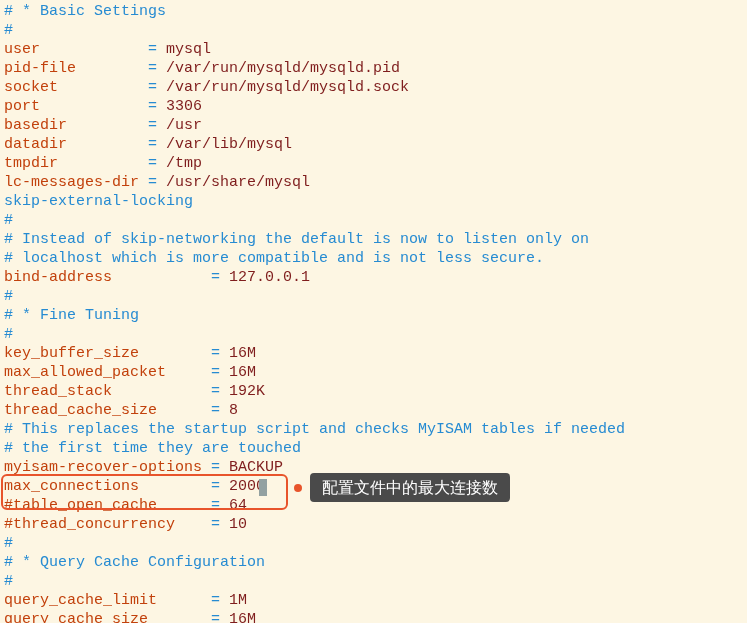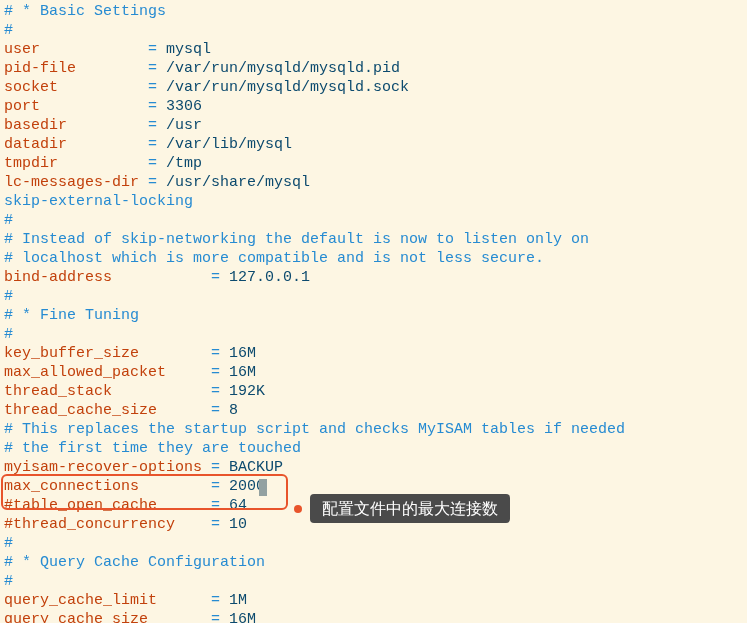--- a/index.html
+++ b/index.html
@@ -16,21 +16,21 @@
     position: relative;
   }
   .editor {
     padding: 2px 4px;
     white-space: pre;
   }
   .line { display: block; }
   .comment { color: #268bd2; }
   .keyline .key { color: #c2410c; }
   .keyline .eq { color: #268bd2; }
-  .keyline .val { color: #0c4a6e; }
+  .keyline .val { color: #7f1d1d; }
 
   .highlight-box {
     position: absolute;
     border: 2px solid #e8542b;
     border-radius: 6px;
     pointer-events: none;
     box-sizing: border-box;
   }
   .cursor {
     position: absolute;
@@ -62,16 +62,16 @@
     white-space: nowrap;
   }
 </style>
 </head>
 <body>
 
 <div class="editor" id="editor"><span class="line"><span class="comment"># * Basic Settings</span></span><span class="line"><span class="comment">#</span></span><span class="line keyline"><span class="key">user            </span><span class="eq">= </span><span class="val">mysql</span></span><span class="line keyline"><span class="key">pid-file        </span><span class="eq">= </span><span class="val">/var/run/mysqld/mysqld.pid</span></span><span class="line keyline"><span class="key">socket          </span><span class="eq">= </span><span class="val">/var/run/mysqld/mysqld.sock</span></span><span class="line keyline"><span class="key">port            </span><span class="eq">= </span><span class="val">3306</span></span><span class="line keyline"><span class="key">basedir         </span><span class="eq">= </span><span class="val">/usr</span></span><span class="line keyline"><span class="key">datadir         </span><span class="eq">= </span><span class="val">/var/lib/mysql</span></span><span class="line keyline"><span class="key">tmpdir          </span><span class="eq">= </span><span class="val">/tmp</span></span><span class="line keyline"><span class="key">lc-messages-dir </span><span class="eq">= </span><span class="val">/usr/share/mysql</span></span><span class="line"><span class="key">skip-external-locking</span></span><span class="line"><span class="comment">#</span></span><span class="line"><span class="comment"># Instead of skip-networking the default is now to listen only on</span></span><span class="line"><span class="comment"># localhost which is more compatible and is not less secure.</span></span><span class="line keyline"><span class="key">bind-address           </span><span class="eq">= </span><span class="val">127.0.0.1</span></span><span class="line"><span class="comment">#</span></span><span class="line"><span class="comment"># * Fine Tuning</span></span><span class="line"><span class="comment">#</span></span><span class="line keyline"><span class="key">key_buffer_size        </span><span class="eq">= </span><span class="val">16M</span></span><span class="line keyline"><span class="key">max_allowed_packet     </span><span class="eq">= </span><span class="val">16M</span></span><span class="line keyline"><span class="key">thread_stack           </span><span class="eq">= </span><span class="val">192K</span></span><span class="line keyline"><span class="key">thread_cache_size      </span><span class="eq">= </span><span class="val">8</span></span><span class="line"><span class="comment"># This replaces the startup script and checks MyISAM tables if needed</span></span><span class="line"><span class="comment"># the first time they are touched</span></span><span class="line keyline"><span class="key">myisam-recover-options </span><span class="eq">= </span><span class="val">BACKUP</span></span><span class="line keyline"><span class="key">max_connections        </span><span class="eq">= </span><span class="val">2000</span></span><span class="line keyline"><span class="key">#table_open_cache      </span><span class="eq">= </span><span class="val">64</span></span><span class="line keyline"><span class="key">#thread_concurrency    </span><span class="eq">= </span><span class="val">10</span></span><span class="line"><span class="comment">#</span></span><span class="line"><span class="comment"># * Query Cache Configuration</span></span><span class="line"><span class="comment">#</span></span><span class="line keyline"><span class="key">query_cache_limit      </span><span class="eq">= </span><span class="val">1M</span></span><span class="line keyline"><span class="key">query_cache_size       </span><span class="eq">= </span><span class="val">16M</span></span></div>
 
 <div class="highlight-box" id="hl" style="top: 474px; left: 1px; width: 287px; height: 36px;"></div>
 <div class="cursor" id="cur" style="top: 479px; left: 259px;"></div>
-<div class="annotation" id="anno" style="top: 494px; left: 294px;">
+<div class="annotation" id="anno" style="top: 473px; left: 294px;">
   <span class="dot"></span>
   <span class="callout-box">配置文件中的最大连接数</span>
 </div>
 
 </body></html>

